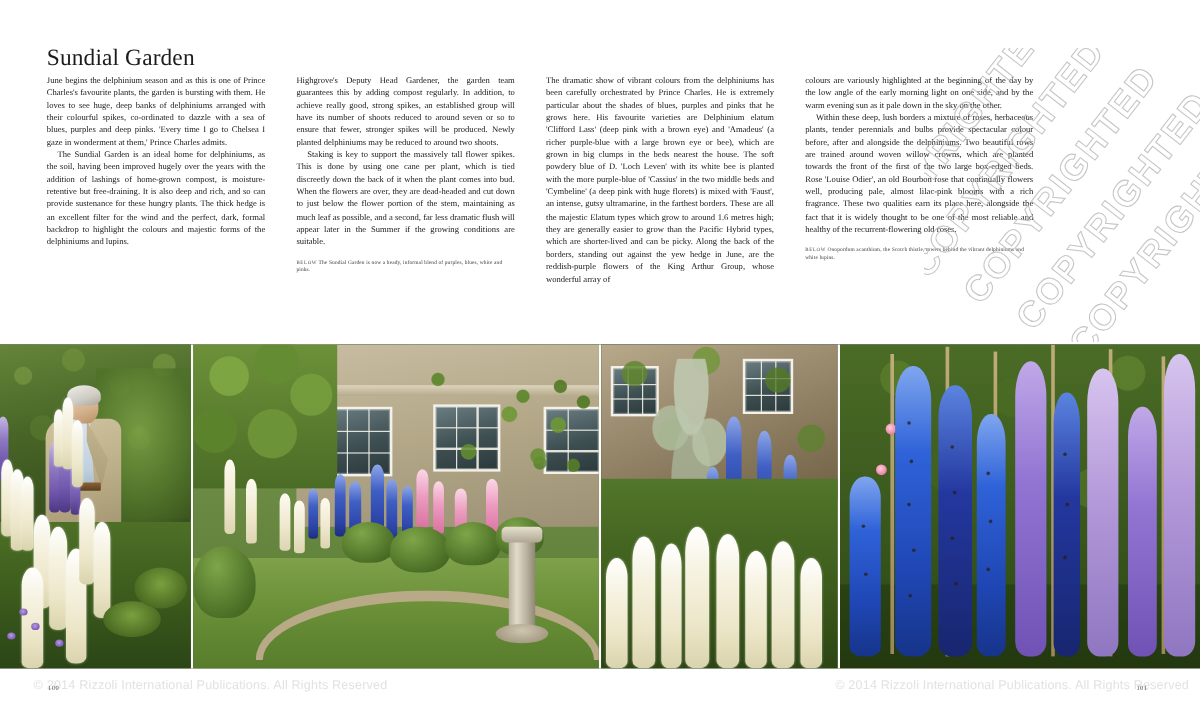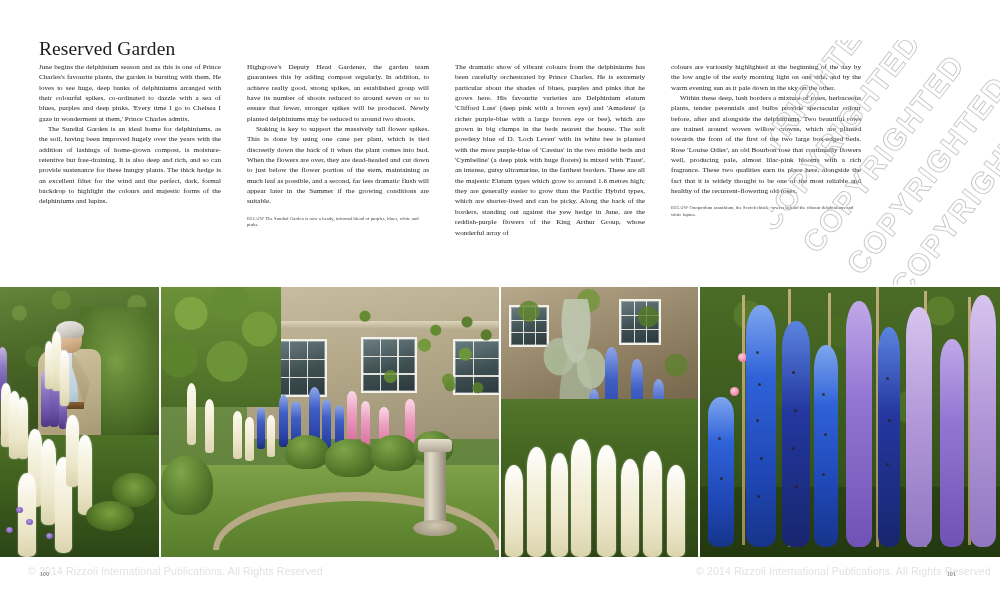--- a/index.html
+++ b/index.html
@@ -369,21 +369,21 @@
     letter-spacing: .4px;
   }
   #folio-left  { left: 40px; }
   #folio-right { left: 947px; }
 </style>
 </head>
 <body>
 
 <div id="page">
 
-  <h1 id="page-title">Reserved Garden</h1>
+  <h1 id="page-title">Sundial Garden</h1>
 
   <div id="columns">
 
     <div class="col">
       <p>June begins the delphinium season and as this is one of Prince Charles's favourite plants, the garden is bursting with them. He loves to see huge, deep banks of delphiniums arranged with their colourful spikes, co-ordinated to dazzle with a sea of blues, purples and deep pinks. 'Every time I go to Chelsea I gaze in wonderment at them,' Prince Charles admits.</p>
       <p class="indent">The Sundial Garden is an ideal home for delphiniums, as the soil, having been improved hugely over the years with the addition of lashings of home-grown compost, is moisture-retentive but free-draining. It is also deep and rich, and so can provide sustenance for these hungry plants. The thick hedge is an excellent filter for the wind and the perfect, dark, formal backdrop to highlight the colours and majestic forms of the delphiniums and lupins.</p>
     </div>
 
     <div class="col">
       <p>Highgrove's Deputy Head Gardener, the garden team guarantees this by adding compost regularly. In addition, to achieve really good, strong spikes, an established group will have its number of shoots reduced to around seven or so to ensure that fewer, stronger spikes will be produced. Newly planted delphiniums may be reduced to around two shoots.</p>

